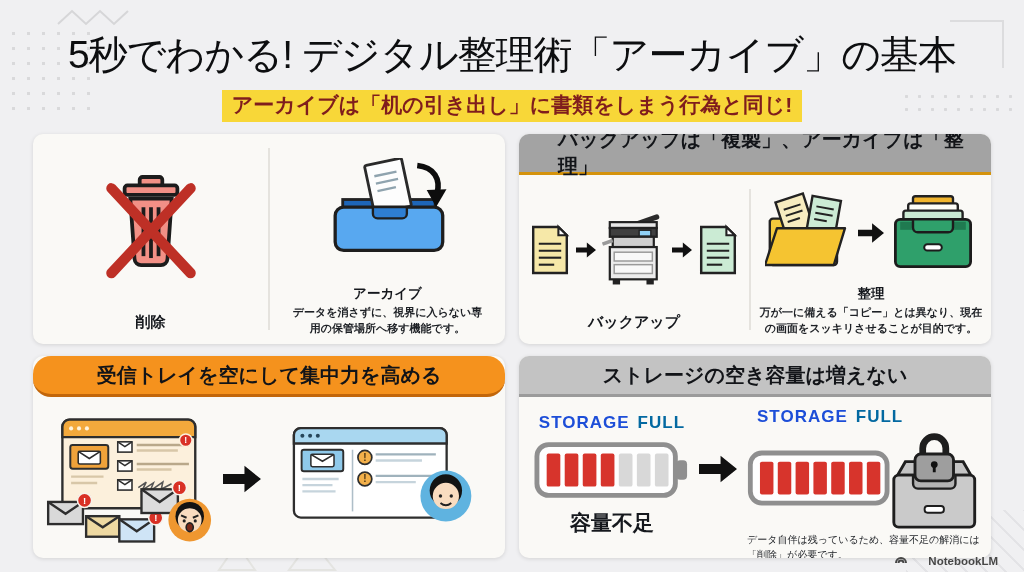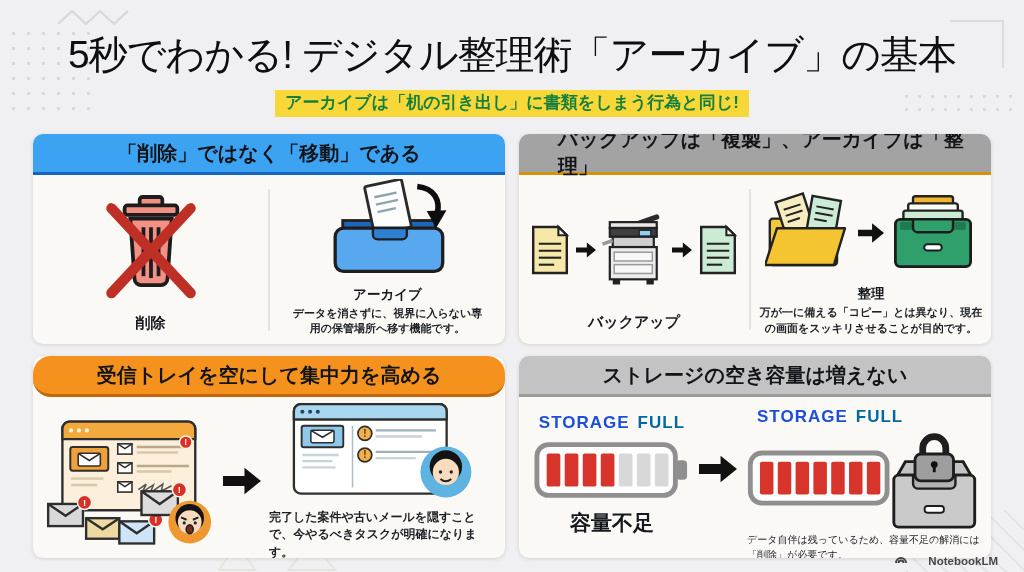--- a/index.html
+++ b/index.html
@@ -11,21 +11,21 @@
     background-image:radial-gradient(#d9d9db 1.6px,transparent 1.7px);background-size:15px 15px;}
   .dots-r{left:900px;top:90px;width:112px;height:28px;
     background-image:radial-gradient(#d9d9db 1.4px,transparent 1.5px);background-size:13px 13px;}
   .bracket-tr{left:950px;top:20px;width:52px;height:46px;border-top:2px solid #dcdcde;border-right:2px solid #dcdcde;}
   .hatch-br{right:0;bottom:0;width:118px;height:62px;opacity:.9;
     background:repeating-linear-gradient(45deg,#e2e2e5 0 2px,transparent 2px 14px);}
   
   .title{position:absolute;top:28px;left:0;right:0;text-align:center;
          font-size:39px;font-weight:400;letter-spacing:-1px;color:#0d0e10;}
   .subtitle-row{position:absolute;top:90px;left:0;right:0;text-align:center;}
-  .subtitle{display:inline-block;background:#F8D738;padding:1px 10px 3px;font-size:17px;font-weight:bold;color:#15803d;}
+  .subtitle{display:inline-block;background:#F8D738;padding:1px 10px 3px;font-size:21px;font-weight:bold;color:#7f1d1d;}
   
   .grid{position:absolute;left:33px;top:134px;width:958px;display:grid;
         grid-template-columns:1fr 1fr;grid-template-rows:210px 202px;gap:12px 14px;}
   .panel{background:#FAF9F6;border-radius:10px;box-shadow:0 1px 4px rgba(0,0,0,.12);
          display:flex;flex-direction:column;overflow:hidden;}
   .panel-header{height:38px;flex:0 0 38px;display:flex;align-items:center;justify-content:center;
                 font-size:20px;font-weight:800;color:#121418;border-bottom:3px solid;}
   .header-blue{background:#3BA3F2;border-color:#1565C0;}
   .header-yellow{background:#a3a3a3;border-color:#D4930D;padding-left:39px;}
   .header-orange{background:#F5921D;border-color:#C2660A;border-radius:18px;}
@@ -78,21 +78,20 @@
   </svg>
 
   <div class="title">5秒でわかる! デジタル整理術「アーカイブ」の基本</div>
   <div class="subtitle-row">
     <span class="subtitle">アーカイブは「机の引き出し」に書類をしまう行為と同じ!</span>
   </div>
 
   <div class="grid">
 
     <div class="panel">
-      <div class="panel-header header-blue">「削除」ではなく「移動」である</div>
       <div class="panel-body">
         <div class="half">
           <div class="iconbox">
             <svg width="98" height="108" viewBox="0 0 104 112">
               <rect x="40" y="4" width="24" height="10" rx="3" fill="#F29086" stroke="#1c1c1c" stroke-width="4"></rect>
               <rect x="24" y="13" width="56" height="10" rx="3" fill="#F29086" stroke="#1c1c1c" stroke-width="4"></rect>
               <path d="M30 27 h44 l-4.5 64 a7 7 0 0 1 -7 6.5 h-21 a7 7 0 0 1 -7 -6.5 z" fill="#F29086" stroke="#1c1c1c" stroke-width="4"></path>
               <line x1="44" y1="36" x2="44" y2="88" stroke="#1c1c1c" stroke-width="4"></line>
               <line x1="52" y1="36" x2="52" y2="90" stroke="#1c1c1c" stroke-width="4"></line>
               <line x1="60" y1="36" x2="60" y2="88" stroke="#1c1c1c" stroke-width="4"></line>
@@ -303,21 +302,20 @@
             <line x1="108" y1="74" x2="160" y2="74" stroke="#C6D4DC" stroke-width="3"></line>
             <g>
               <circle cx="199" cy="92" r="33" fill="#5FB3E0"></circle>
               <circle cx="199" cy="85" r="21" fill="#131313"></circle>
               <circle cx="199" cy="92" r="17" fill="#F9DCC0"></circle>
               <circle cx="192" cy="92" r="2.2" fill="#222"></circle>
                 <circle cx="206" cy="92" r="2.2" fill="#222"></circle>
               <path d="M192 101 q7 6 14 0" fill="none" stroke="#222" stroke-width="2.5"></path>
             </g>
           </svg>
-          <div class="inbox-desc">完了した案件や古いメールを隠すことで、今やるべきタスクが明確になります。</div>
         </div>
       </div>
     </div>
 
     <div class="panel">
       <div class="panel-header header-gray">ストレージの空き容量は増えない</div>
       <div class="panel-body storage-body">
         <div class="storage-col left">
           <div class="storage-heading">
             <span class="sw">STORAGE</span><span class="fw">FULL</span>

